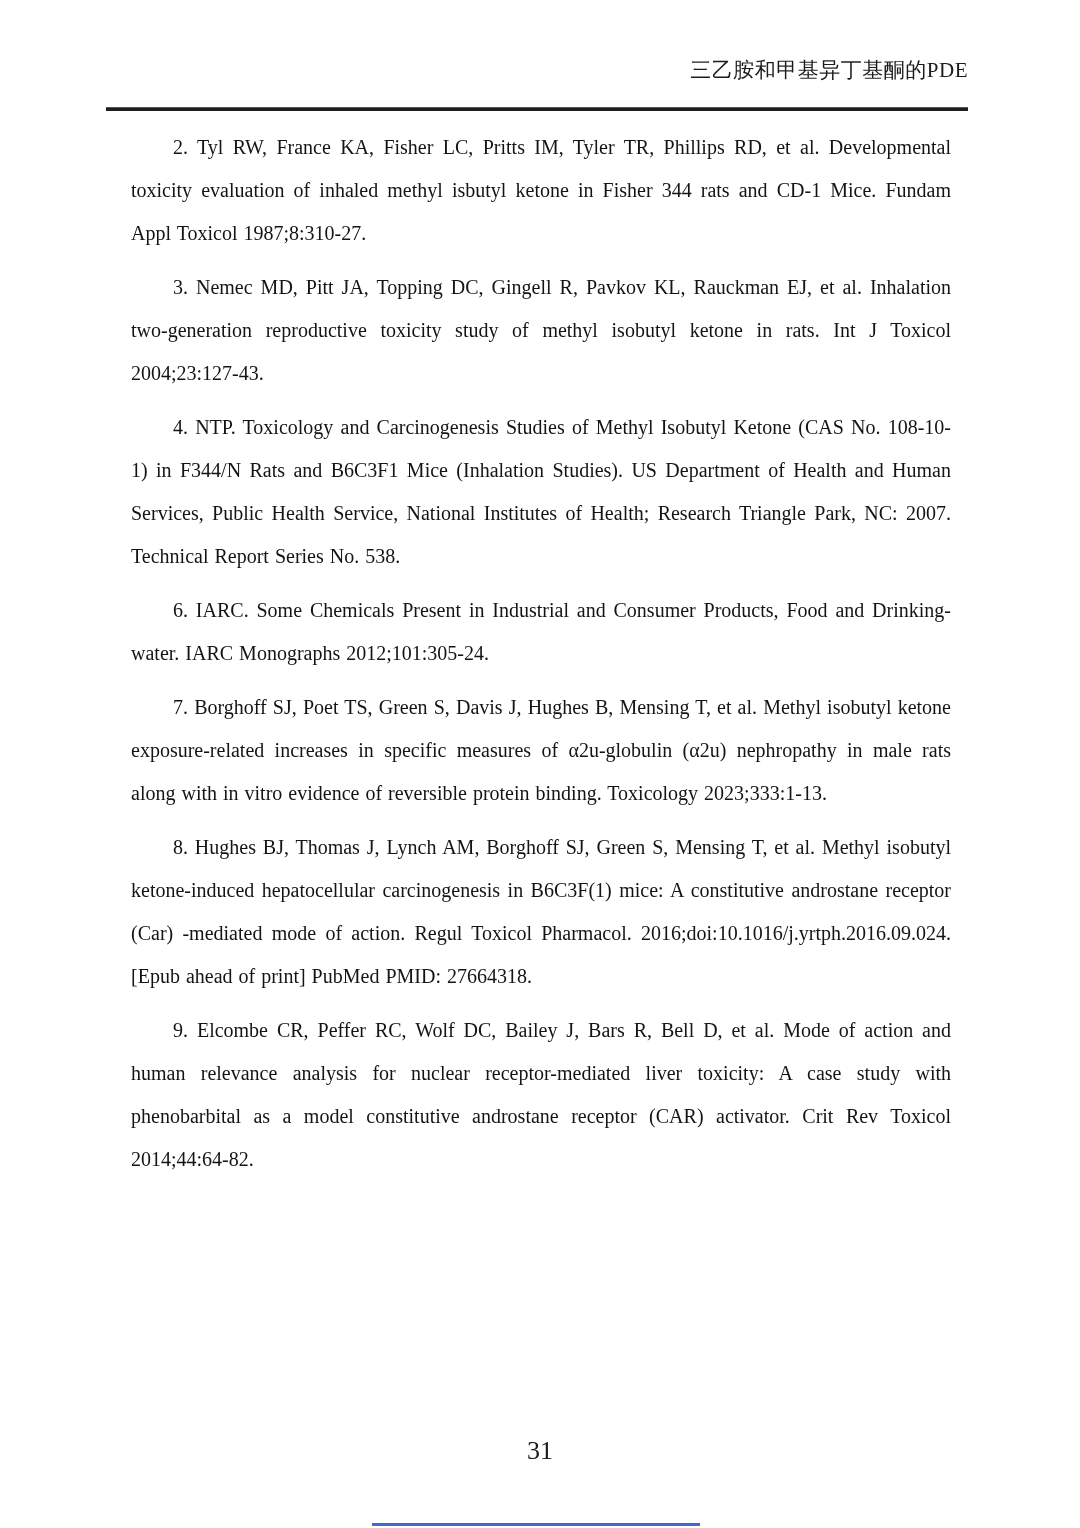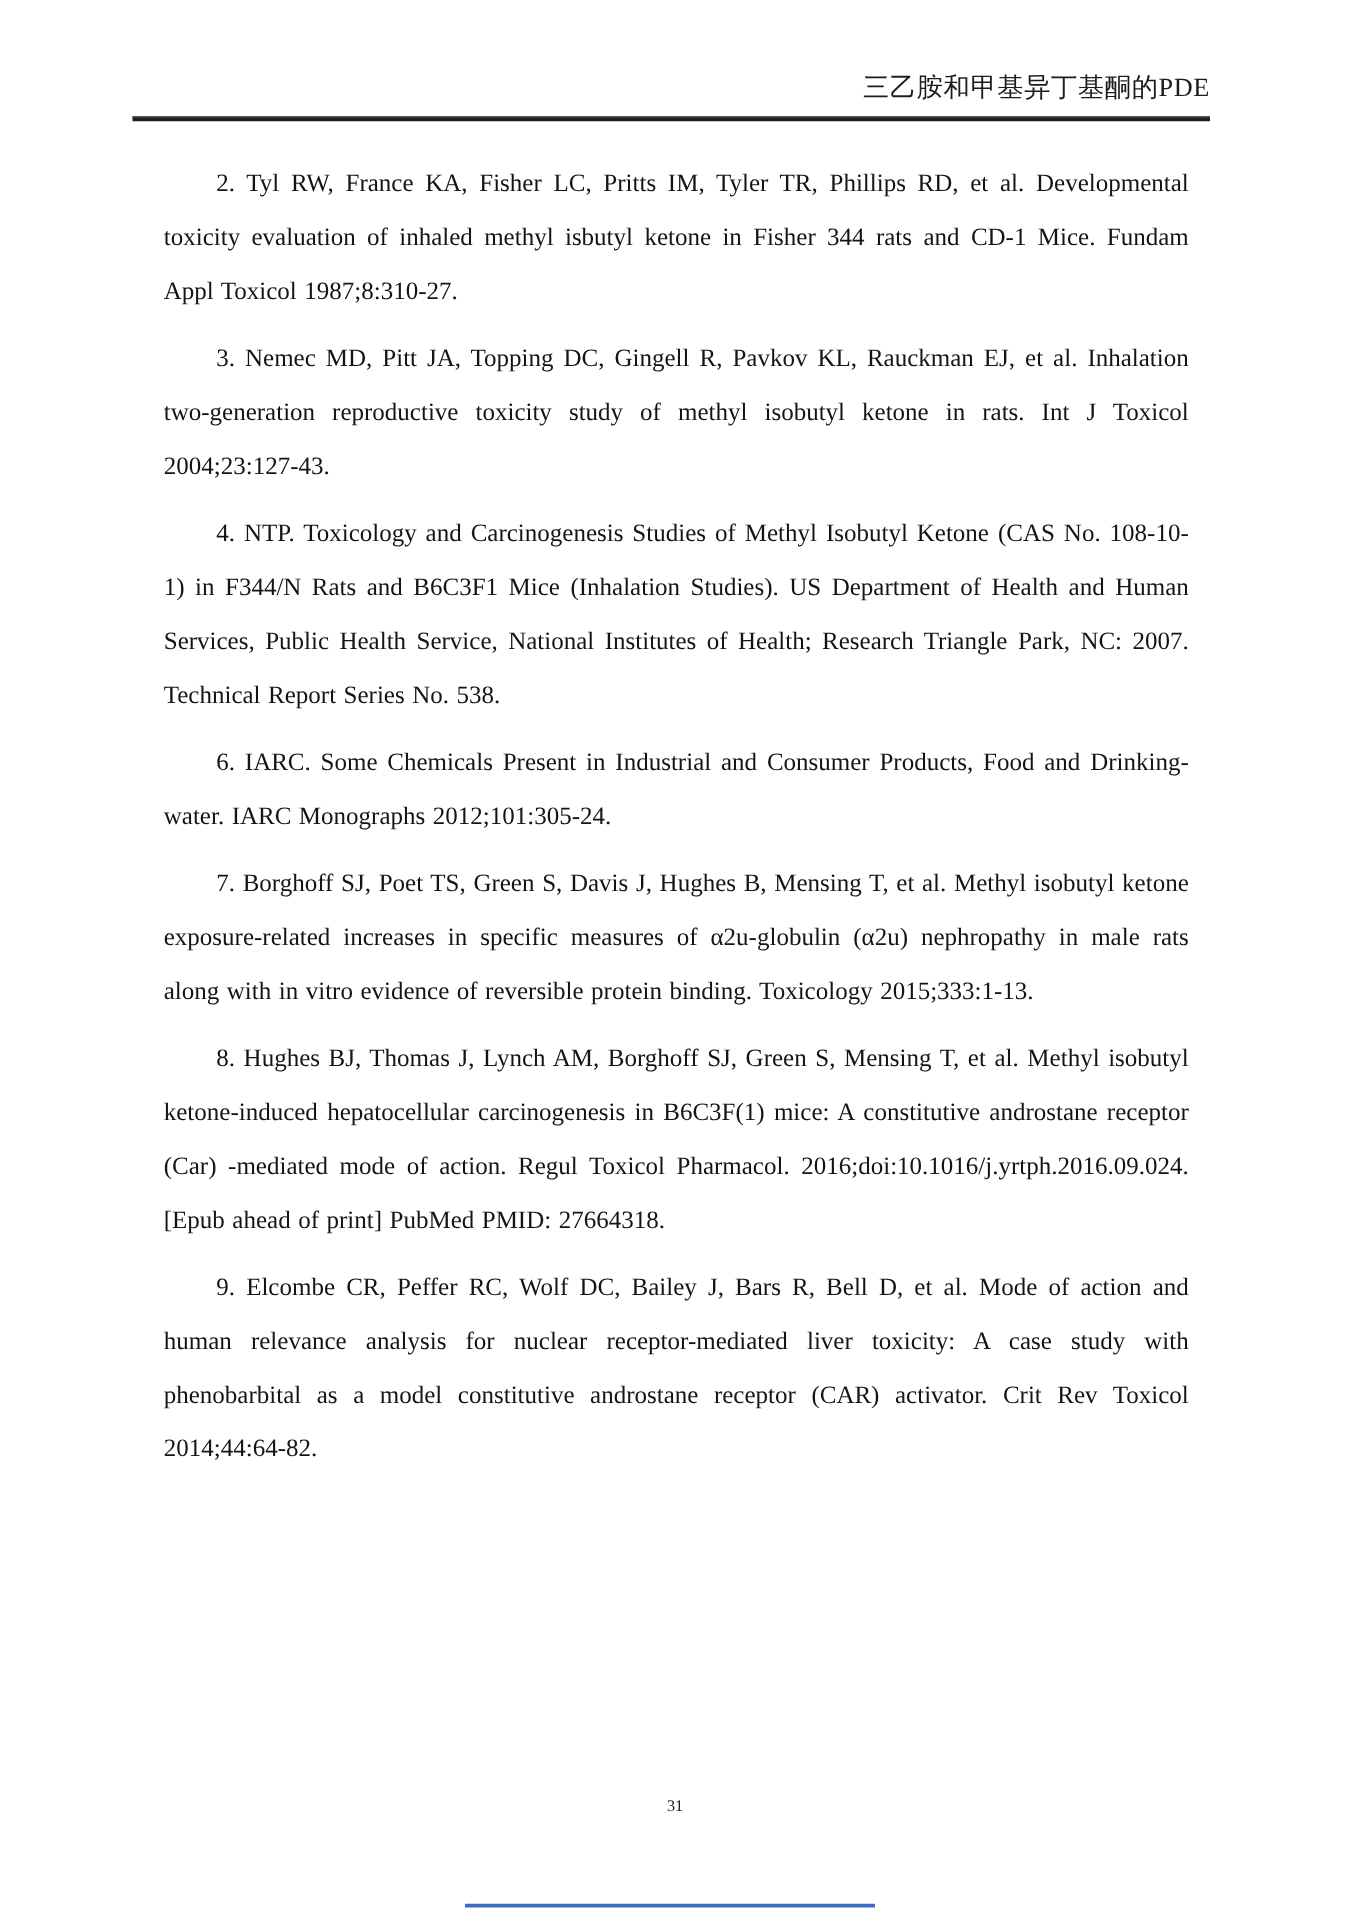--- a/index.html
+++ b/index.html
@@ -17,21 +17,21 @@
     position: absolute;
     top: 56px;
     left: 106px;
     right: 112px;
     text-align: right;
   }
   .running-header .header-title {
     font-size: 21px;
     letter-spacing: 0.5px;
     color: #1c1c1c;
-    padding-bottom: 9px;
+    padding-bottom: 23px;
     display: block;
   }
   .header-rule {
     height: 3px;
     background: #1f1f1f;
     border-top: 1px solid #555;
     width: 100%;
   }
   .references {
     position: absolute;
@@ -48,21 +48,21 @@
     word-spacing: 1px;
   }
   .page-footer {
     position: absolute;
     top: 1436px;
     left: 0;
     width: 100%;
     text-align: center;
   }
   .page-number {
-    font-size: 13px;
+    font-size: 26px;
     color: #1c1c1c;
     margin-top: 32px;
   }
   .bottom-accent-line {
     position: absolute;
     top: 1523px;
     left: 372px;
     width: 328px;
     height: 3px;
   }
@@ -75,21 +75,21 @@
   <div class="running-header">
     <span class="header-title">三乙胺和甲基异丁基酮的PDE</span>
     <div class="header-rule" style="background: rgb(31, 31, 31);"></div>
   </div>
 
   <div class="references">
     <p class="reference">2. Tyl RW, France KA, Fisher LC, Pritts IM, Tyler TR, Phillips RD, et al. Developmental toxicity evaluation of inhaled methyl isbutyl ketone in Fisher 344 rats and CD-1 Mice. Fundam Appl Toxicol 1987;8:310-27.</p>
     <p class="reference">3. Nemec MD, Pitt JA, Topping DC, Gingell R, Pavkov KL, Rauckman EJ, et al. Inhalation two-generation reproductive toxicity study of methyl isobutyl ketone in rats. Int J Toxicol 2004;23:127-43.</p>
     <p class="reference">4. NTP. Toxicology and Carcinogenesis Studies of Methyl Isobutyl Ketone (CAS No. 108-10-1) in F344/N Rats and B6C3F1 Mice (Inhalation Studies). US Department of Health and Human Services, Public Health Service, National Institutes of Health; Research Triangle Park, NC: 2007. Technical Report Series No. 538.</p>
     <p class="reference">6. IARC. Some Chemicals Present in Industrial and Consumer Products, Food and Drinking-water. IARC Monographs 2012;101:305-24.</p>
-    <p class="reference">7. Borghoff SJ, Poet TS, Green S, Davis J, Hughes B, Mensing T, et al. Methyl isobutyl ketone exposure-related increases in specific measures of α2u-globulin (α2u) nephropathy in male rats along with in vitro evidence of reversible protein binding. Toxicology 2015;333:1-13.</p>
+    <p class="reference">7. Borghoff SJ, Poet TS, Green S, Davis J, Hughes B, Mensing T, et al. Methyl isobutyl ketone exposure-related increases in specific measures of α2u-globulin (α2u) nephropathy in male rats along with in vitro evidence of reversible protein binding. Toxicology 2023;333:1-13.</p>
     <p class="reference">8. Hughes BJ, Thomas J, Lynch AM, Borghoff SJ, Green S, Mensing T, et al. Methyl isobutyl ketone-induced hepatocellular carcinogenesis in B6C3F(1) mice: A constitutive androstane receptor (Car) -mediated mode of action. Regul Toxicol Pharmacol. 2016;doi:10.1016/j.yrtph.2016.09.024. [Epub ahead of print] PubMed PMID: 27664318.</p>
     <p class="reference">9. Elcombe CR, Peffer RC, Wolf DC, Bailey J, Bars R, Bell D, et al. Mode of action and human relevance analysis for nuclear receptor-mediated liver toxicity: A case study with phenobarbital as a model constitutive androstane receptor (CAR) activator. Crit Rev Toxicol 2014;44:64-82.</p>
   </div>
 
   <div class="page-footer">
     <span class="page-number">31</span>
   </div>
 
   <div class="bottom-accent-line" style="background: rgb(63, 108, 199);"></div>
 

